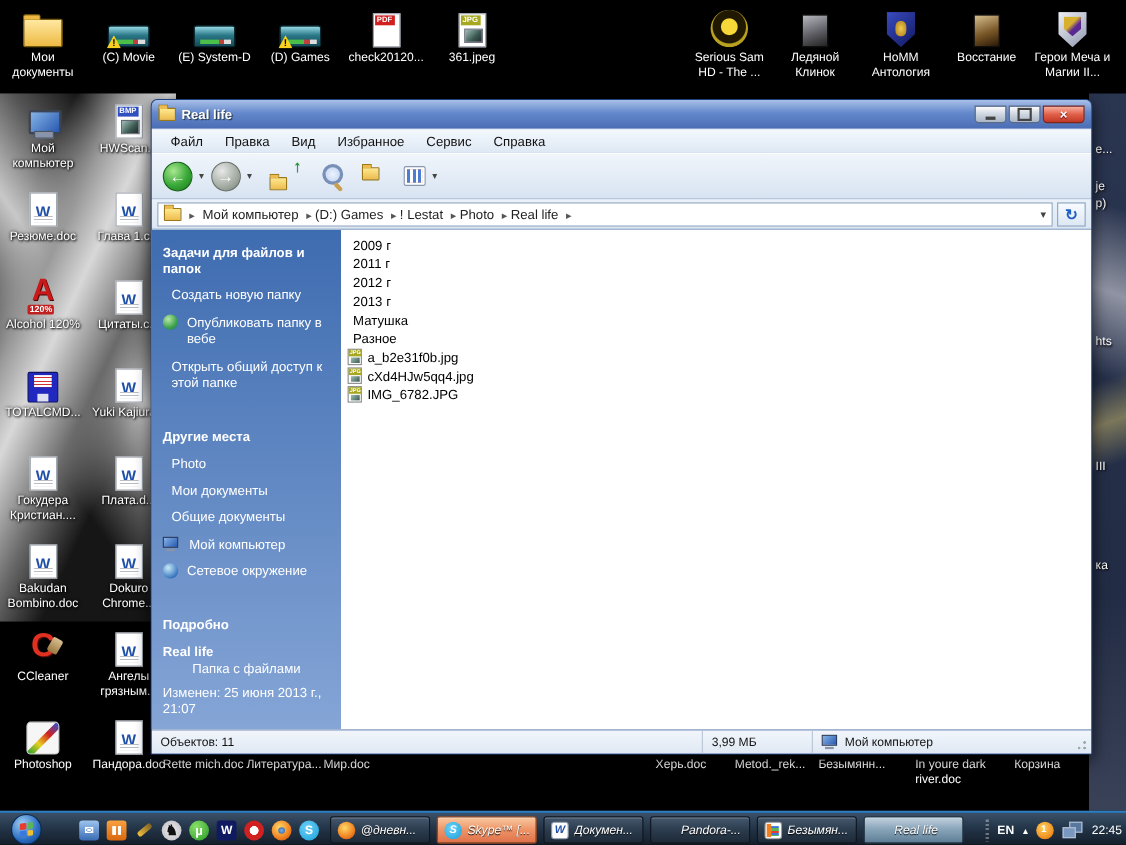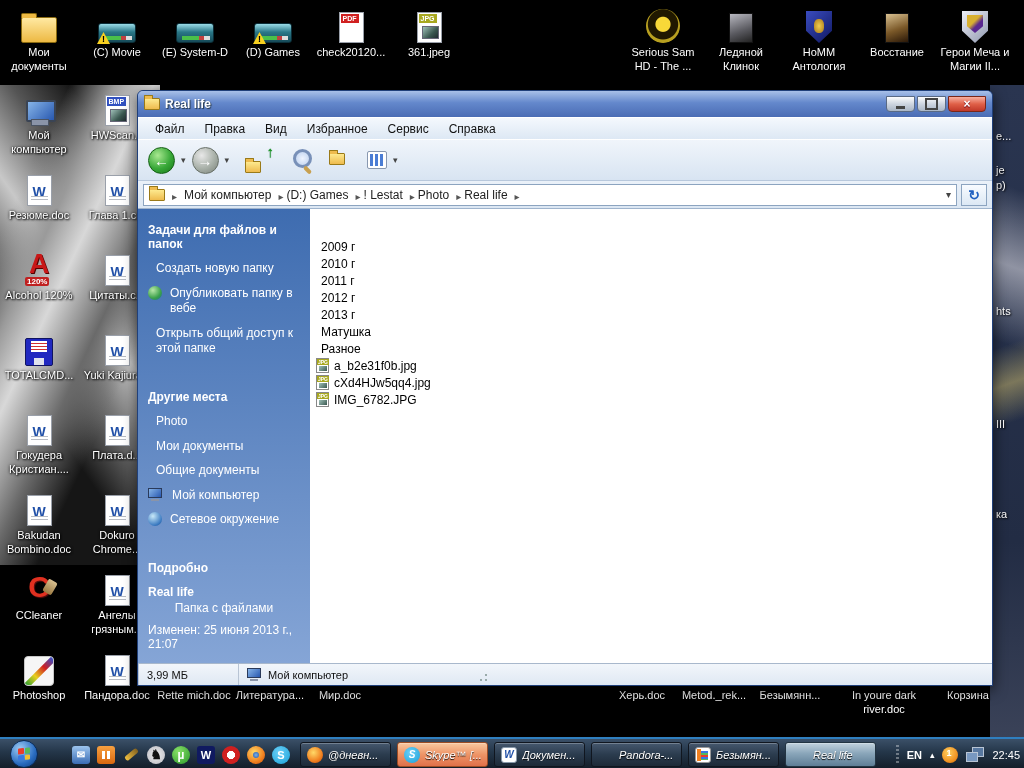--- a/index.html
+++ b/index.html
@@ -23,21 +23,21 @@
   .desk-cell { width:78px; text-align:center; cursor:default; }
   .dicon { height:38px; display:flex; align-items:flex-end; justify-content:center; }
   .dlabel { margin-top:3px; font-size:11px; color:#fff; line-height:1.25;
     text-shadow:1px 1px 2px #000, 0 0 3px #000; word-wrap:break-word; }
   .row-top-left { position:absolute; top:5px; left:0; display:flex; z-index:1; }
   .row-top-right { position:absolute; top:5px; left:624px; display:flex; z-index:1; }
   .col-left1 { position:absolute; top:88px; left:0; z-index:1; }
   .col-left2 { position:absolute; top:88px; left:78px; z-index:1; }
   .col-left1 .desk-cell, .col-left2 .desk-cell { height:80px; }
 
-  .bottom-labels .blabel { position:absolute; width:92px; text-align:center; top:688px;
+  .bottom-labels .blabel { position:absolute; width:92px; text-align:left; top:688px;
     font-size:11px; color:#fff; text-shadow:1px 1px 2px #000; z-index:1; line-height:1.3;}
   .bottom-labels .blabel:nth-of-type(1){left:148px;}
   .bottom-labels .blabel:nth-of-type(2){left:224px;}
   .bottom-labels .blabel:nth-of-type(3){left:294px;}
   .bottom-labels .blabel:nth-of-type(4){left:596px;}
   .bottom-labels .blabel:nth-of-type(5){left:668px;}
   .bottom-labels .blabel:nth-of-type(6){left:744px;}
   .bottom-labels .blabel:nth-of-type(7){left:832px; width:104px;}
   .bottom-labels .blabel:nth-of-type(8){left:922px;}
 
@@ -183,21 +183,21 @@
     background:#eebb4e; border:1px solid #9a7a18; border-bottom:none; border-radius:1px 1px 0 0; }
   .sic-publish { display:inline-block; width:14px; height:14px; flex:none; border-radius:50%;
     background:radial-gradient(circle at 35% 30%,#b8e8a8,#3aa04a 60%,#1a6a9a); }
   .sic-computer { display:inline-block; position:relative; width:16px; height:13px; flex:none; }
   .sic-computer::before { content:""; position:absolute; inset:0 2px 3px 0; border:1px solid #2a3a5a;
     background:linear-gradient(135deg,#86b4e8,#2858b0); }
   .sic-computer::after { content:""; position:absolute; bottom:0; left:3px; width:8px; height:2px; background:#8a94a8; }
   .sic-network { display:inline-block; width:14px; height:14px; flex:none; border-radius:50%;
     background:radial-gradient(circle at 35% 30%,#c8e8f8,#3878c0 70%,#1a4880); }
 
-  .filelist { flex:1; padding:5px 0 0 4px; overflow:hidden;margin-top:24px; }
+  .filelist { flex:1; padding:5px 0 0 4px; overflow:hidden; }
   .frow { display:flex; align-items:center; gap:5px; height:17px; font-size:12px; color:#000; cursor:pointer; padding-left:2px;}
   .fic-jpg { display:inline-block; position:relative; width:13px; height:15px; flex:none; background:#fff;
     border:1px solid #888; }
   .fic-jpg::before { content:"JPG"; position:absolute; top:0; left:0; background:#a8a820; color:#fff;
     font-size:5px; font-weight:bold; padding:0 1px; line-height:6px;}
   .fic-jpg::after { content:""; position:absolute; bottom:1px; left:2px; width:8px; height:5px;
     background:linear-gradient(135deg,#9fc0b8,#3a5850); }
 
   .statusbar { height:22px; background:linear-gradient(#f2f6fb,#dfe8f3); border-top:1px solid #a8b8cc;
     display:flex; align-items:center; font-size:11px; color:#111; }
@@ -651,24 +651,20 @@
         <div>Изменен: 25 июня 2013 г., 21:07</div>
       </div>
 
       <div class="filelist">
 
           <div class="frow">
             <span class="fic fic-folder"></span>
             <span>2009 г</span>
           </div>
 
-          <div class="frow">
-            <span class="fic fic-folder"></span>
-            <span>2010 г</span>
-          </div>
 
           <div class="frow">
             <span class="fic fic-folder"></span>
             <span>2011 г</span>
           </div>
 
           <div class="frow">
             <span class="fic fic-folder"></span>
             <span>2012 г</span>
           </div>
@@ -700,20 +696,21 @@
 
           <div class="frow">
             <span class="fic fic-jpg"></span>
             <span>IMG_6782.JPG</span>
           </div>
 
         </div>
     </div>
 
     <div class="statusbar">
+      <span class="status-left">Объектов: 11</span>
       <span class="status-size">3,99 МБ</span>
       <span class="status-loc">
         <span class="sic-computer"></span>
         <span>Мой компьютер</span>
       </span>
       <span class="grip"></span>
     </div>
   </div>
 
   <div class="taskbar">

